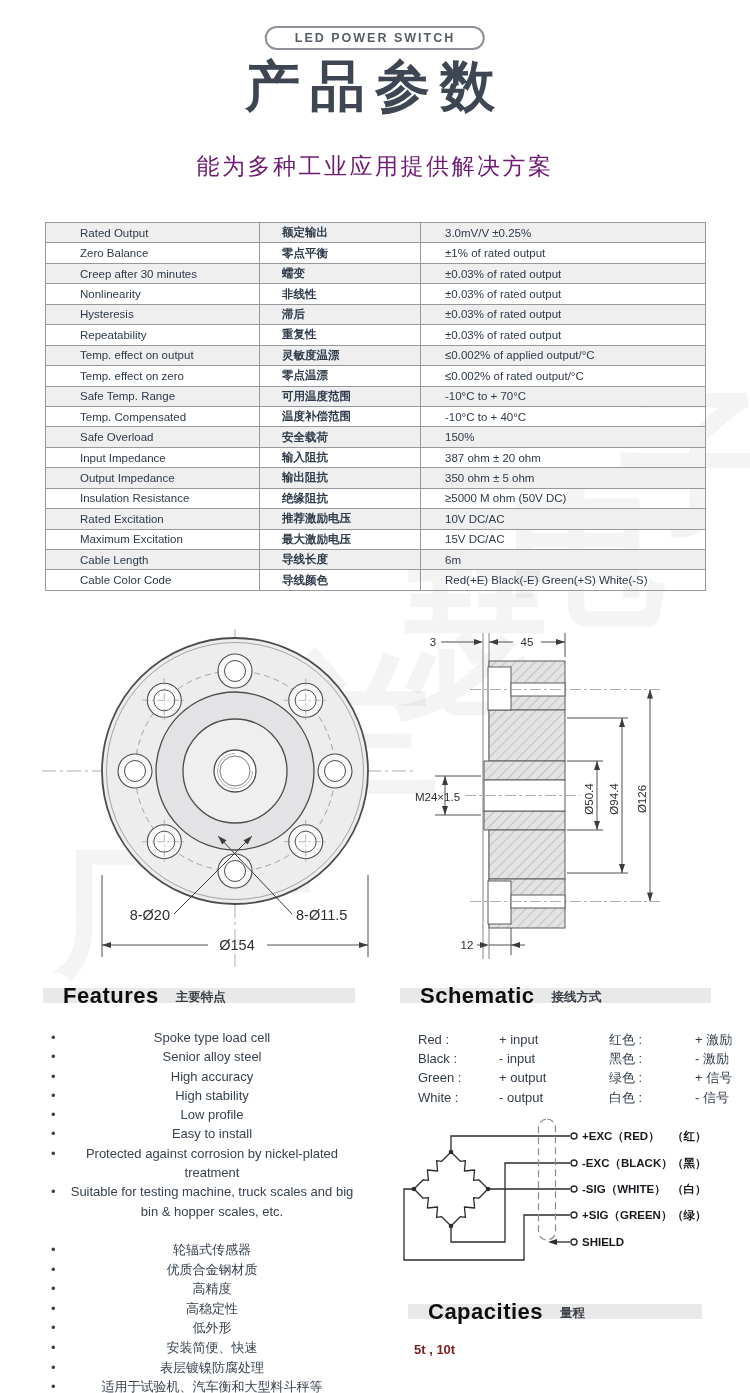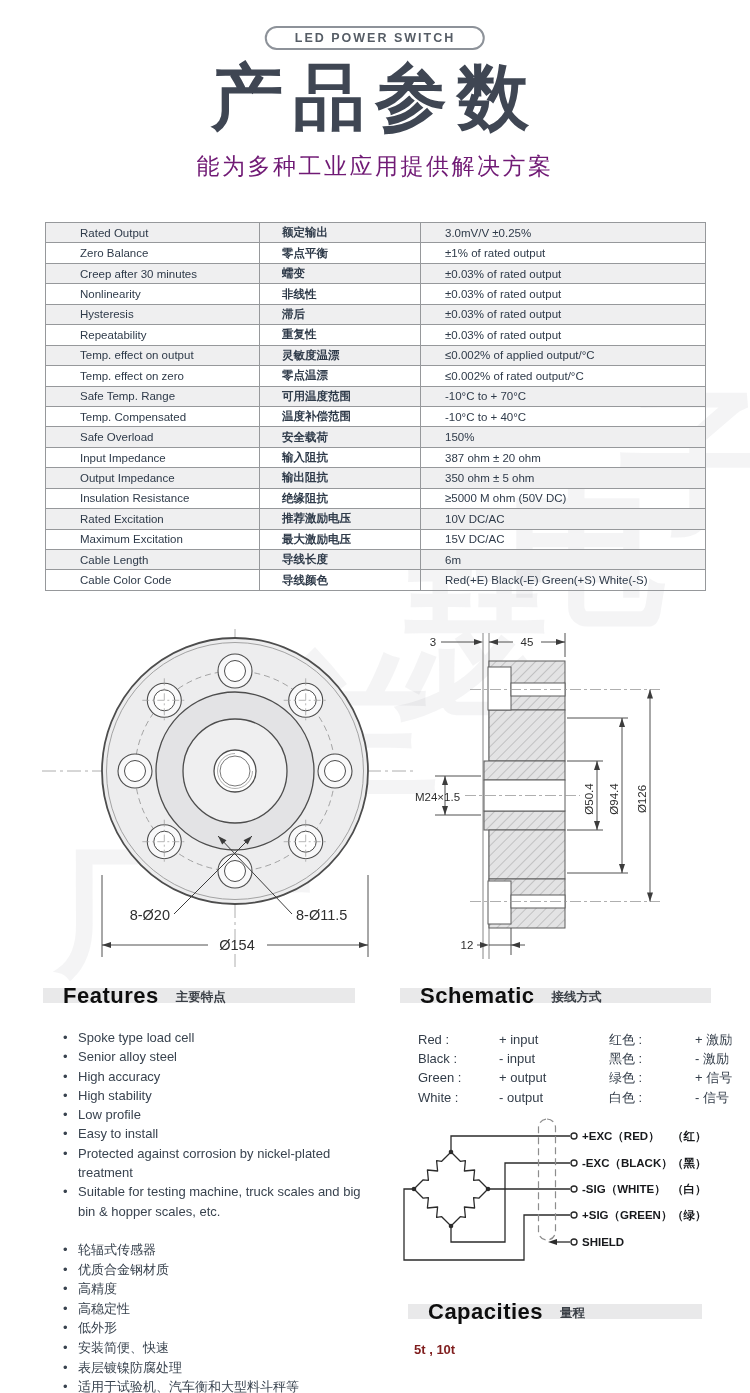--- a/index.html
+++ b/index.html
@@ -9,21 +9,21 @@
   
   .wm-char { position:absolute; font-size:158px; font-weight:700;
              color:rgba(96,104,116,0.07); pointer-events:none; }
 
   
   .badge { position:absolute; top:26px; left:50%; transform:translateX(-50%);
            border:2px solid #8d9299; border-radius:16px; padding:3px 28px;
            font-size:12.5px; letter-spacing:2px; color:#565d66; font-weight:600;
            background:#fff; white-space:nowrap; }
   .title { position:absolute; top:50px; left:0; width:100%; text-align:center;
-           font-size:72px; font-weight:900; color:#3f4653; letter-spacing:10px; }
+           font-size:55px; font-weight:900; color:#3f4653; letter-spacing:10px; }
   .subtitle { position:absolute; top:151px; left:0; width:100%; text-align:center;
            font-size:23px; color:#701a75; letter-spacing:2.5px; }
 
   
   .spec-table { position:absolute; left:45px; top:222px; width:660px;
            border-collapse:collapse; table-layout:fixed;border-radius:7px; }
   .spec-table td { border:1px solid #96989b; font-size:11.5px; color:#2e3a49;
            height:19.45px; padding:0 2px 0 0; overflow:hidden; white-space:nowrap; }
   .spec-table tr:nth-child(odd) td { background:#efeff0; }
   .spec-table td.c1 { padding-left:34px; }
@@ -40,22 +40,22 @@
              display:flex; align-items:center; }
   .bar-features   { left:43px;  top:988px; width:312px; }
   .bar-schematic  { left:400px; top:988px; width:311px; }
   .bar-capacities { left:408px; top:1304px; width:294px; }
   .sec-title { font-size:22px; font-weight:900; color:#0e0e0e; margin-left:20px;
                letter-spacing:0.5px; line-height:22px; }
   .sec-sub   { font-size:12.5px; font-weight:700; color:#3a3f46; margin-left:17px;
                padding-top:4px; }
 
   
-  .feat-list { position:absolute; left:60px; width:310px; list-style:none;
-               margin:0; padding:0; }
+  .feat-list { position:absolute; left:48px; width:310px; list-style:none;
+               margin:0; padding:0;text-align:center; }
   .feat-en { top:1028px; }
   .feat-zh { top:1240px; }
   .feat-list li { position:relative; padding-left:18px; font-size:13px;
                line-height:19.3px; color:#39434f; }
   .feat-zh li { line-height:19.6px; }
   .feat-list li::before { content:"\2022"; position:absolute; left:3px; top:0;
                color:#39434f; }
 
   
   .wire-table { position:absolute; left:418px; top:1030px; width:286px; }

